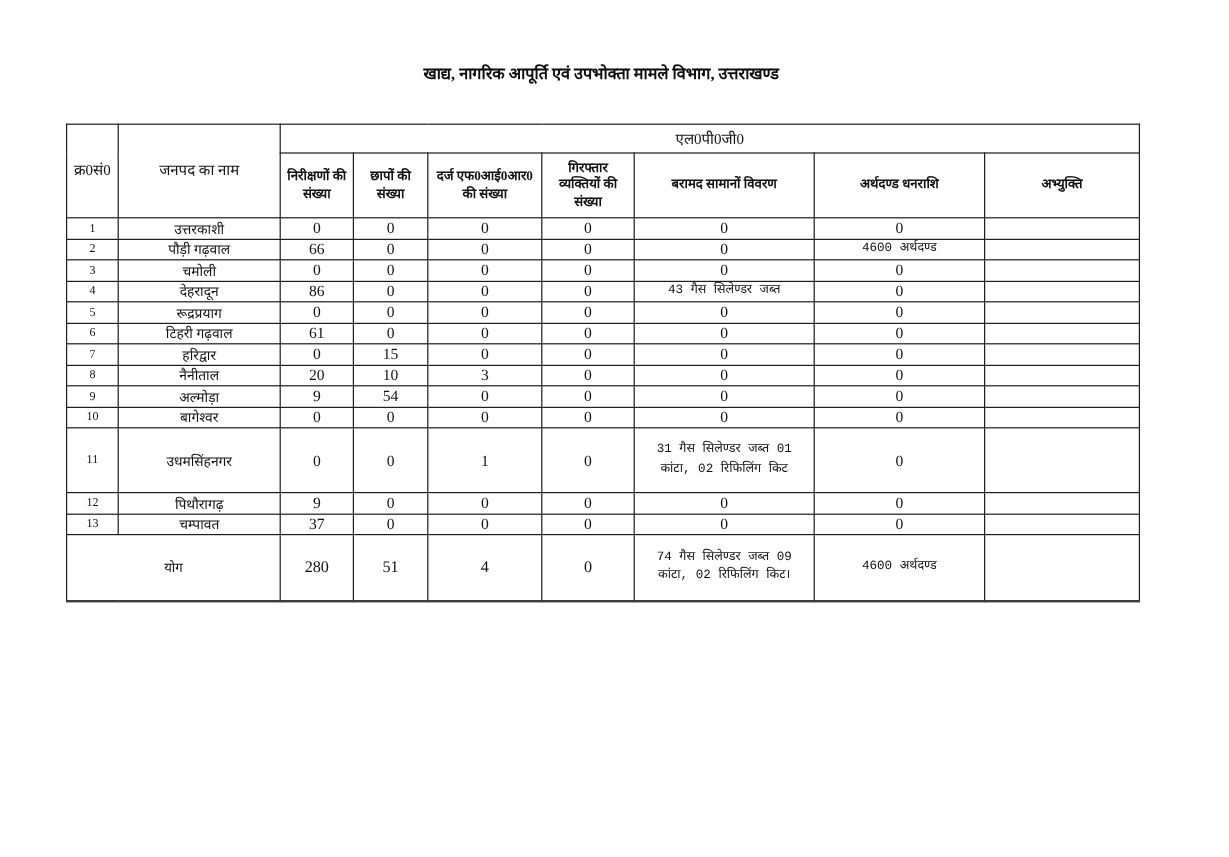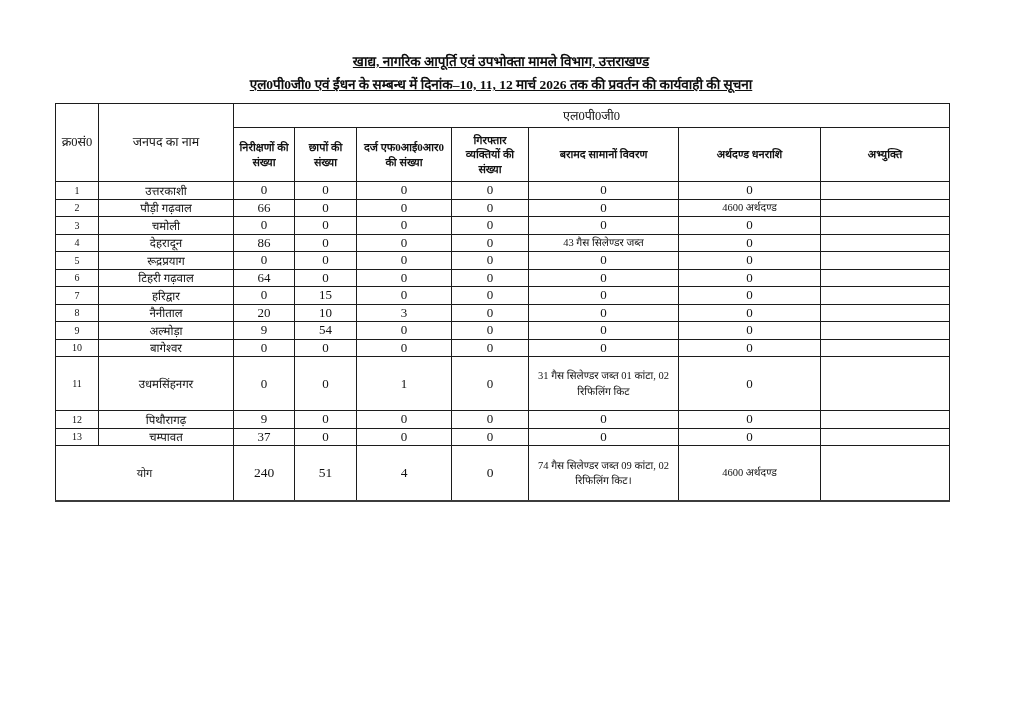--- a/index.html
+++ b/index.html
@@ -8,21 +8,21 @@
     width:1024px; height:714px;
     background:#ffffff;
     font-family:"Liberation Serif","DejaVu Serif",serif;
     color:#121212;
   }
   .page { position:relative; width:1024px; height:714px; overflow:hidden; }
 
   .titles {
     position:absolute; top:50px; left:0; width:1002px;
     text-align:center; font-weight:bold;
-    font-size:13.5px; line-height:23px; color:#0d0d0d;text-decoration:underline;
+    font-size:13.5px; line-height:23px; color:#0d0d0d;
   }
 
   table.report {
     position:absolute; left:55px; top:103px;
     width:894px; border-collapse:collapse; table-layout:fixed;
     border:1px solid #1c1c1c;
     border-bottom:2px solid #3c3c3c;
   }
   .report th, .report td {
     border:1px solid #1c1c1c;
@@ -37,38 +37,37 @@
   tr.head-row th, th.span-head { font-weight:bold; font-size:11px; line-height:1.3; }
   th.span-head { font-size:11.5px; }
 
   
   tbody tr { height:17.5px; }
   tbody tr:nth-child(11) { height:54px; }
   td.col-sno { font-size:10px; }
   td.col-district { font-size:11.5px; }
   td.col-inspections, td.col-raids, td.col-firs, td.col-arrests,
   td.col-recovered, td.col-fine { font-size:13px; line-height:1.05; }
-  td.long { font-size:10.5px; line-height:1.45; }
+  td.long { font-size:10.5px; line-height:1.45;font-family:Liberation Mono, monospace; }
 
   
   tfoot tr { height:55px; }
   tfoot td { font-weight:bold; }
   tfoot td.col-total-label { font-size:11px; }
   tfoot td.col-inspections, tfoot td.col-raids,
   tfoot td.col-firs, tfoot td.col-arrests { font-size:13.5px; }
   tfoot td.long { font-size:10.5px; }
 </style>
 </head>
 <body>
 
 <div class="page">
 
   <div class="titles">
     <div>खाद्य, नागरिक आपूर्ति एवं उपभोक्ता मामले विभाग, उत्तराखण्ड</div>
-    <div>एल0पी0जी0 एवं ईंधन के सम्बन्ध में दिनांक–10, 11, 12 मार्च 2026 तक की प्रवर्तन की कार्यवाही की सूचना</div>
   </div>
 
   <table class="report">
     <colgroup>
       <col style="width:43px">
         <col style="width:135px">
         <col style="width:61px">
       <col style="width:62px">
         <col style="width:95px">
         <col style="width:77px">
@@ -144,21 +143,21 @@
           <td class="col-raids">0</td>
           <td class="col-firs">0</td>
           <td class="col-arrests">0</td>
           <td class="col-recovered">0</td>
           <td class="col-fine">0</td>
           <td class="col-remarks"></td>
         </tr>
         <tr>
           <td class="col-sno">6</td>
           <td class="col-district">टिहरी गढ़वाल</td>
-          <td class="col-inspections">64</td>
+          <td class="col-inspections">61</td>
           <td class="col-raids">0</td>
           <td class="col-firs">0</td>
           <td class="col-arrests">0</td>
           <td class="col-recovered">0</td>
           <td class="col-fine">0</td>
           <td class="col-remarks"></td>
         </tr>
         <tr>
           <td class="col-sno">7</td>
           <td class="col-district">हरिद्वार</td>
@@ -233,21 +232,21 @@
           <td class="col-firs">0</td>
           <td class="col-arrests">0</td>
           <td class="col-recovered">0</td>
           <td class="col-fine">0</td>
           <td class="col-remarks"></td>
         </tr>
       </tbody>
     <tfoot>
       <tr>
         <td colspan="2" class="col-total-label">योग</td>
-        <td class="col-inspections">240</td>
+        <td class="col-inspections">280</td>
         <td class="col-raids">51</td>
         <td class="col-firs">4</td>
         <td class="col-arrests">0</td>
         <td class="col-recovered long">74 गैस सिलेण्डर जब्त 09 कांटा, 02 रिफिलिंग किट।</td>
         <td class="col-fine long">4600 अर्थदण्ड</td>
         <td class="col-remarks"></td>
       </tr>
     </tfoot>
   </table>
 

